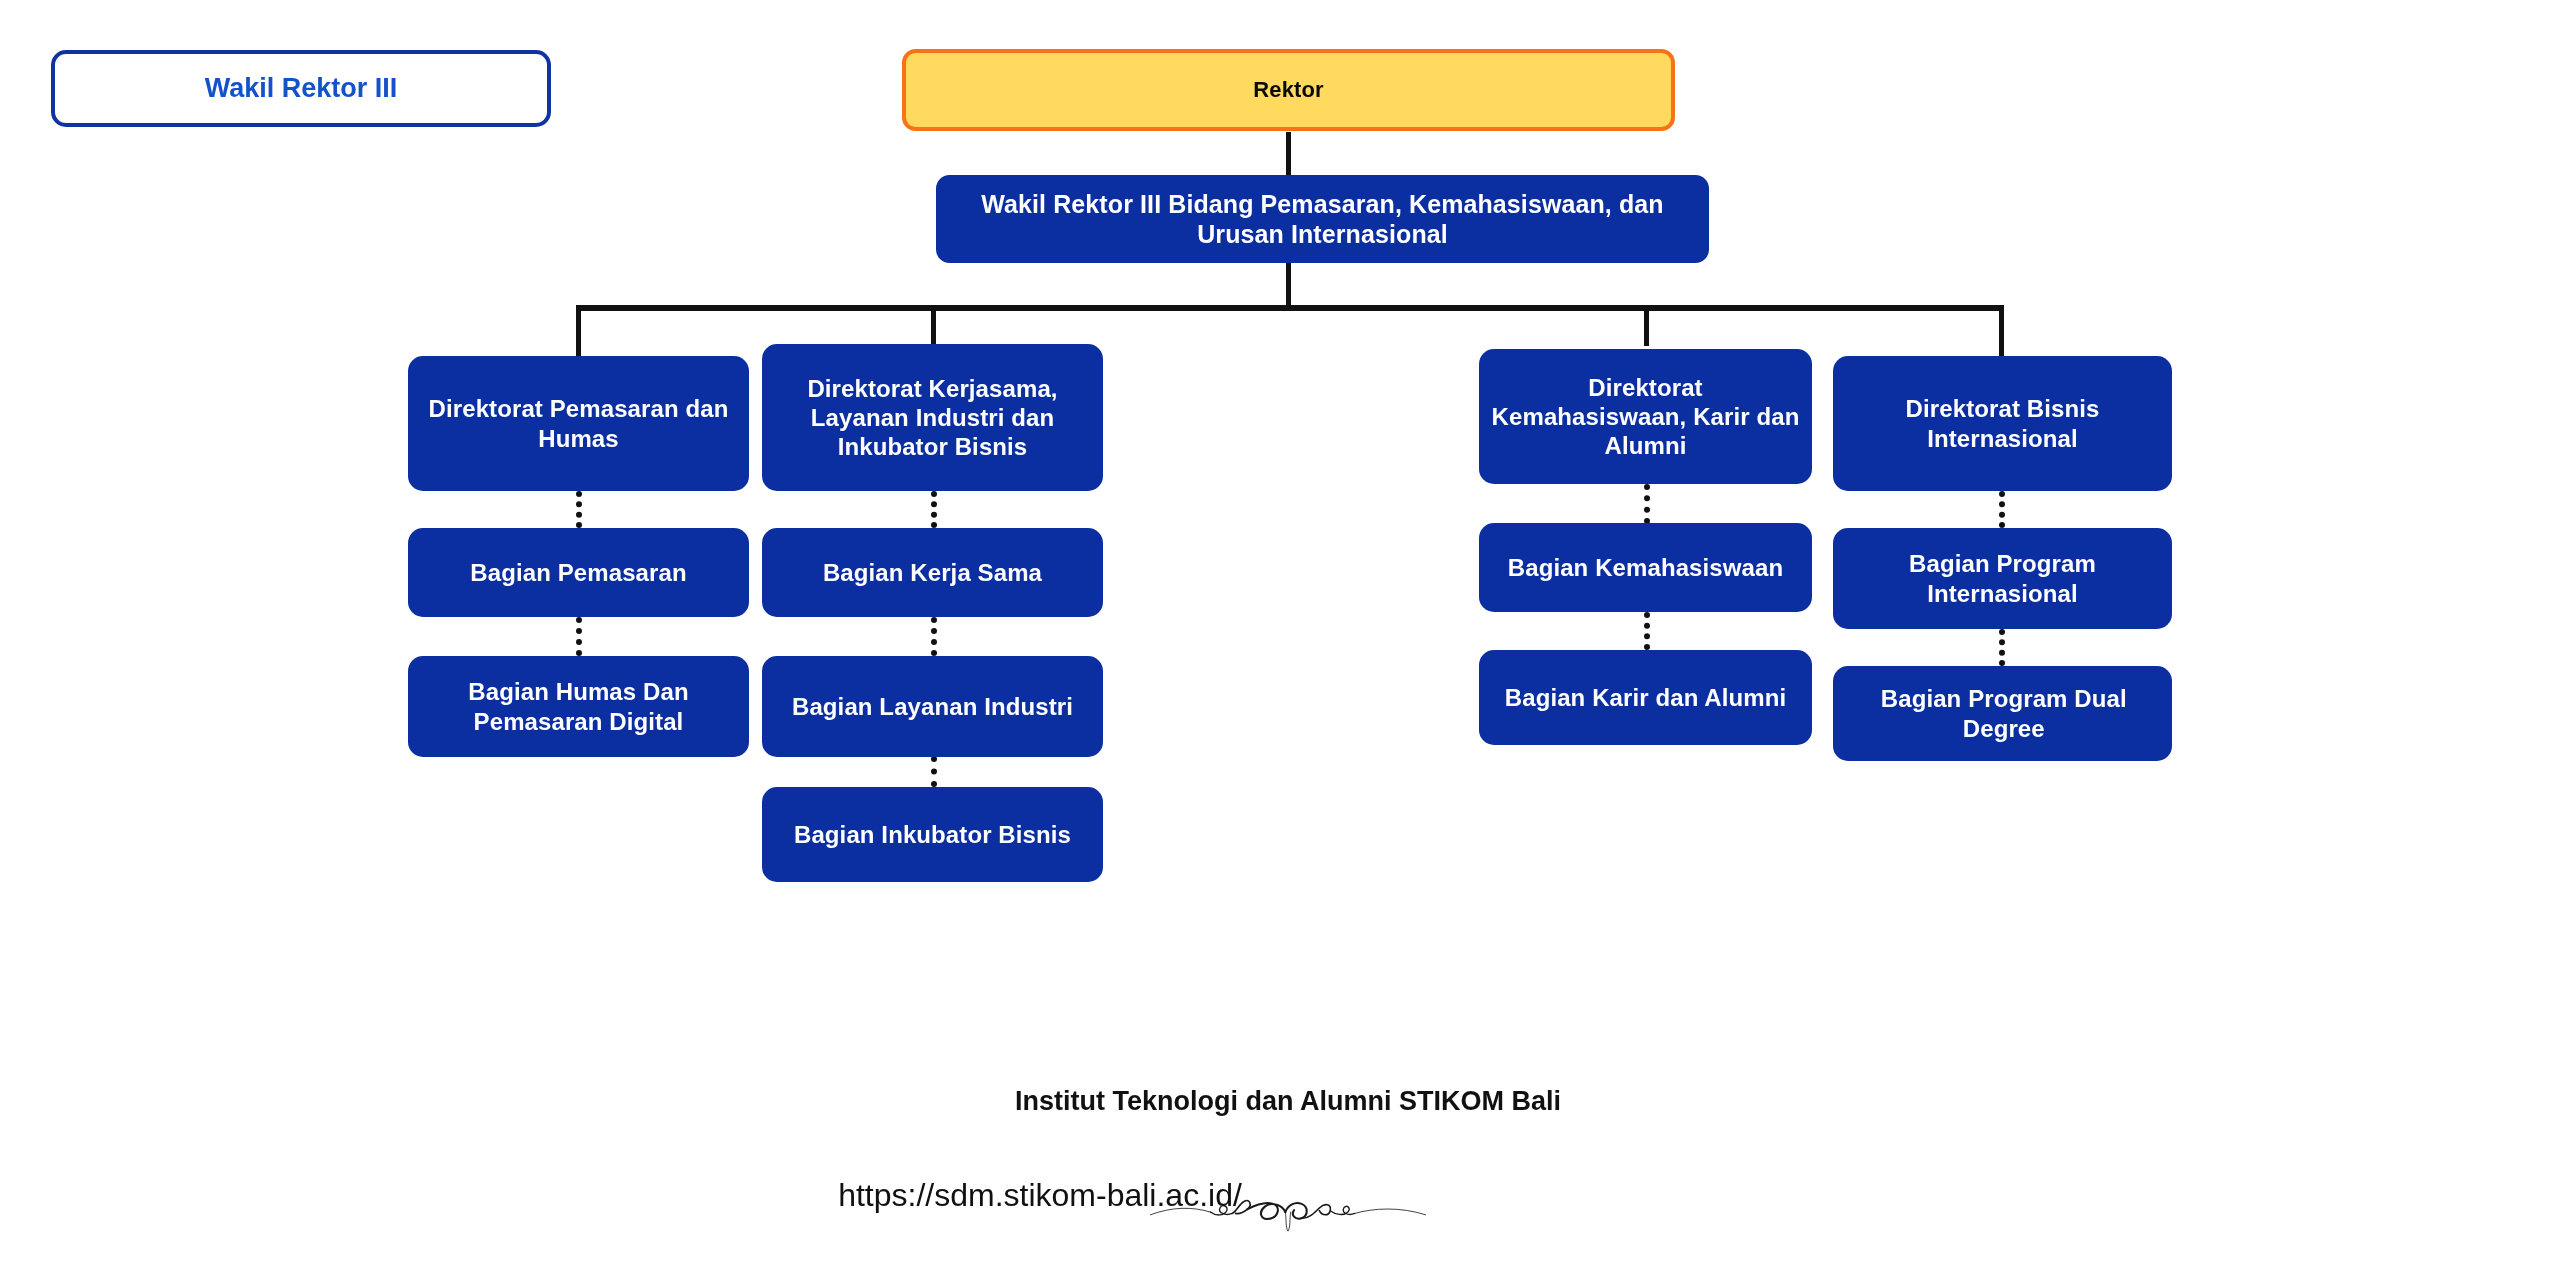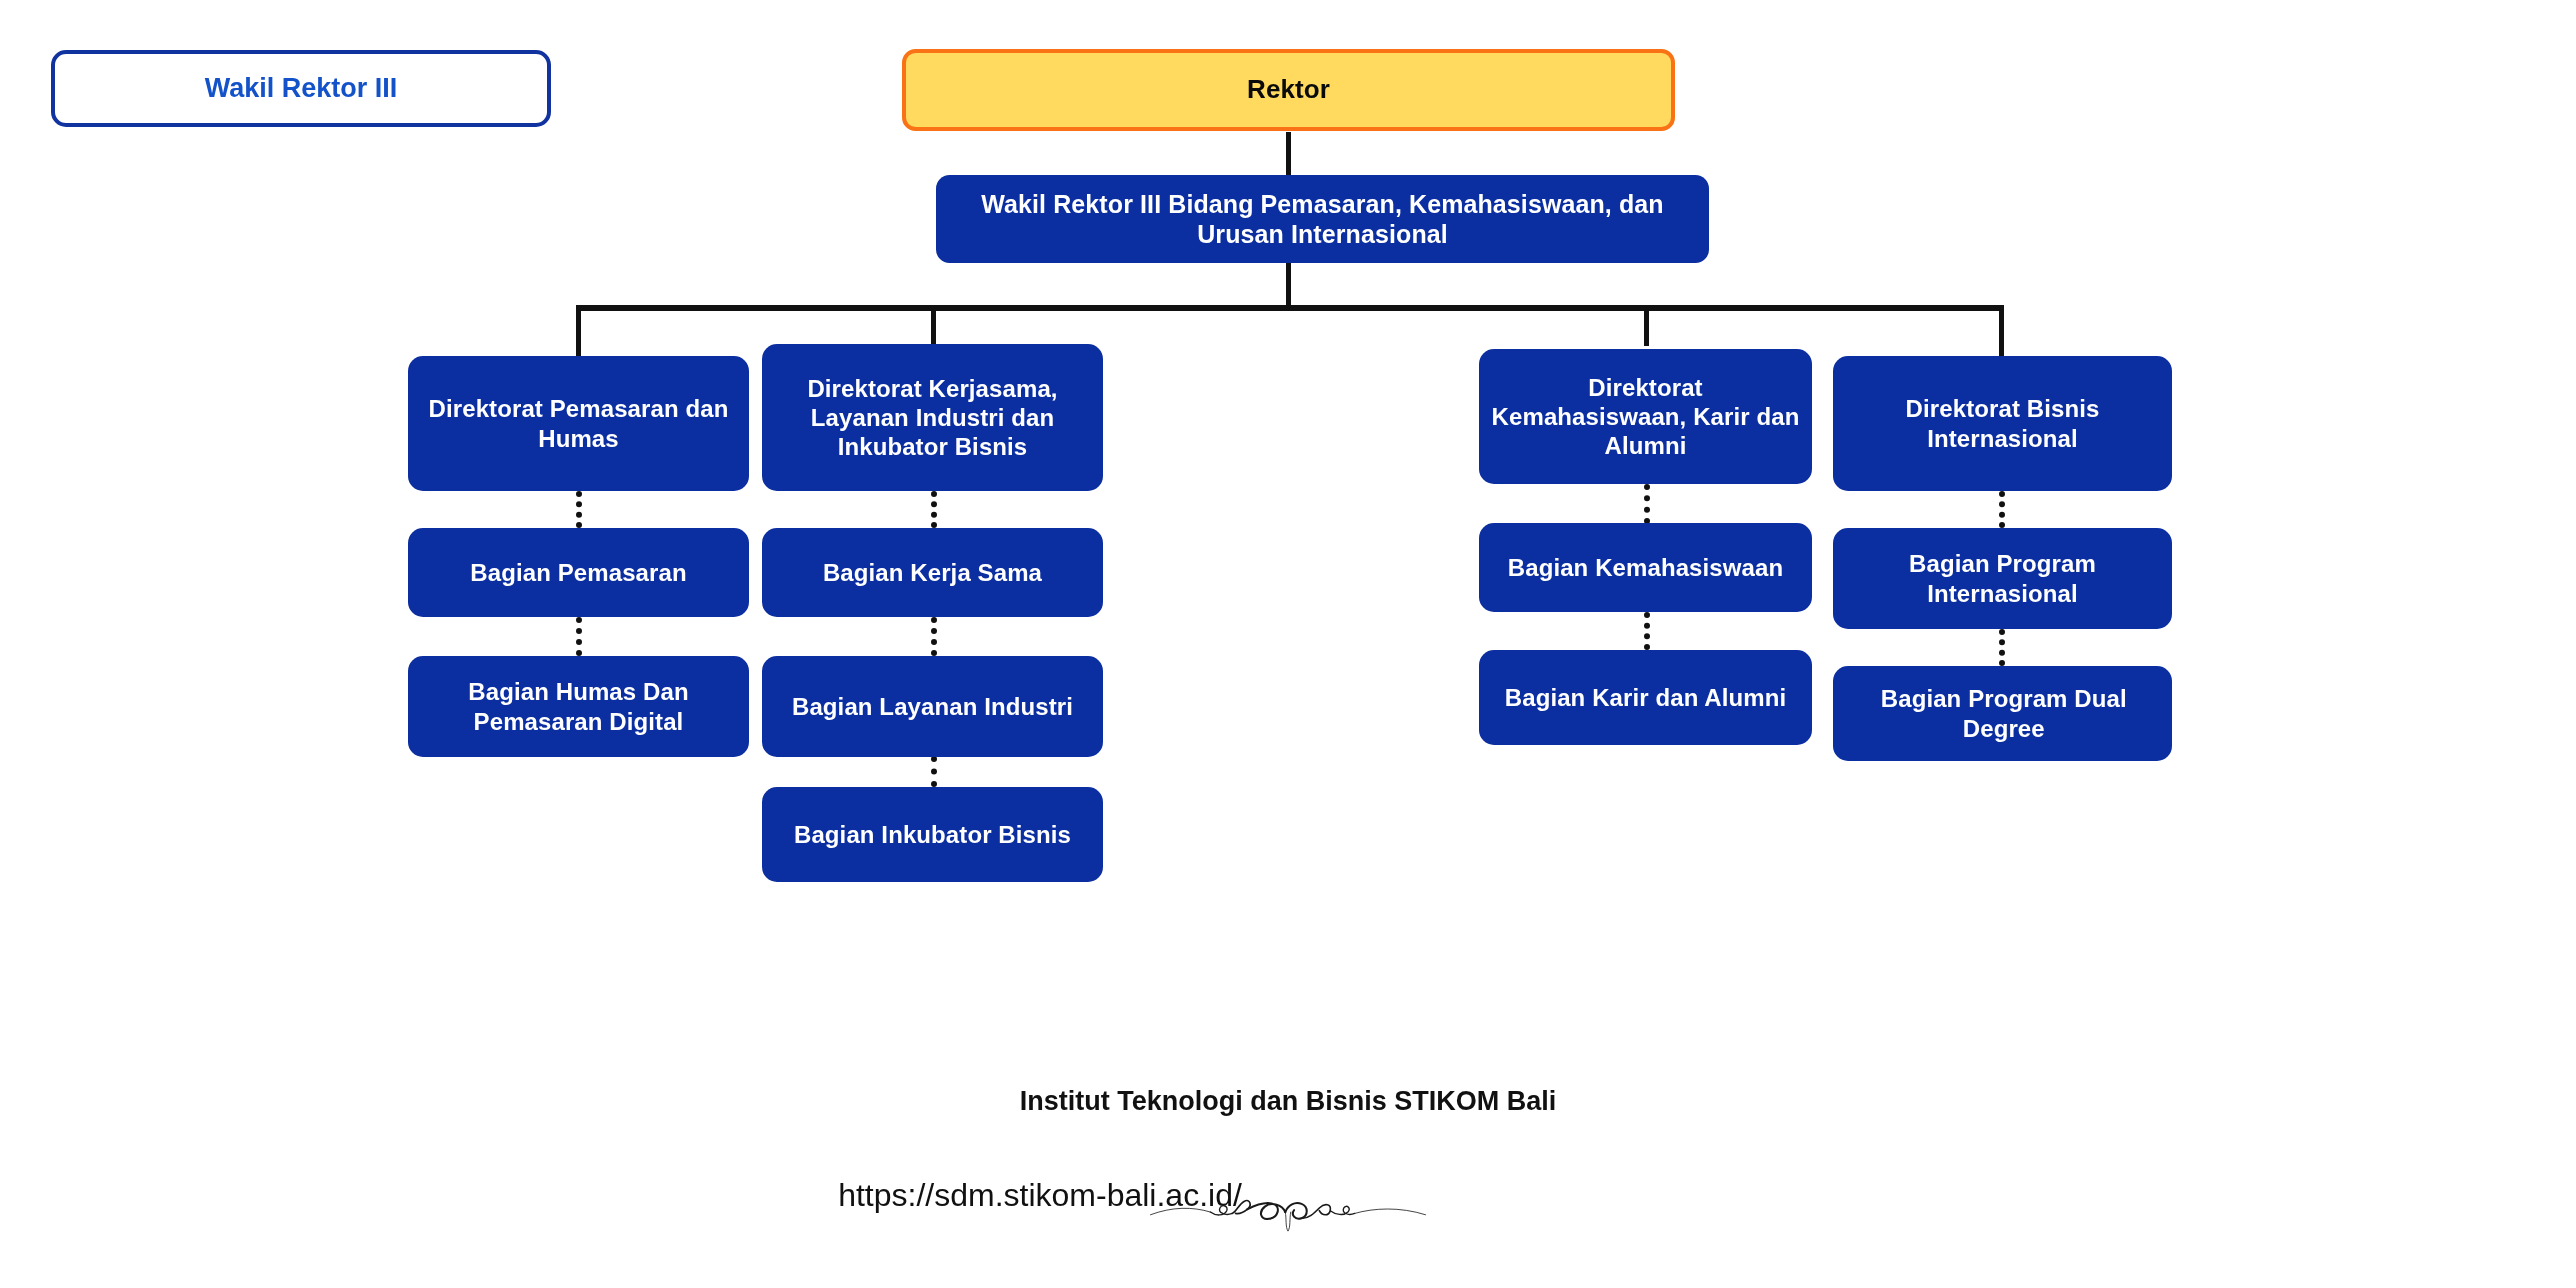--- a/index.html
+++ b/index.html
@@ -7,21 +7,21 @@
        font-family:"Liberation Sans",sans-serif;}
   #stage{position:relative;width:2576px;height:1288px;background:#fff;}
 
   .node{position:absolute;box-sizing:border-box;display:flex;
         align-items:center;justify-content:center;text-align:center;
         border-radius:15px;background:#0B2EA0;color:#ffffff;
         font-weight:700;line-height:1.22;letter-spacing:0.1px;
         padding:4.1px 9.5px;z-index:3;}
 
   .node.root{background:#FFDA5E;color:#0a0a0a;border:4.1px solid #F97316;
-             border-radius:13.6px;font-size:26px;justify-content:center;}
+             border-radius:13.6px;font-size:22px;justify-content:center;}
   .node.banner{font-size:25px;border-radius:13.6px;}
   .node.dir{font-size:24px;}
   .node.unit{font-size:24px;}
 
   .legend{position:absolute;box-sizing:border-box;display:flex;
           align-items:center;justify-content:center;text-align:left;
           background:#ffffff;border:4.1px solid #11339F;border-radius:15px;
           color:#1352C9;font-weight:700;font-size:27px;z-index:3;}
 
   
@@ -109,21 +109,21 @@
   </div>
   <div class="dotted" style="left:1999px;top:491px;height:37px;"></div>
   <div class="node unit" style="left:1833px;top:528px;width:339px;height:101px;">
     <span>Bagian Program Internasional</span>
   </div>
   <div class="dotted" style="left:1999px;top:629px;height:37px;"></div>
   <div class="node unit" style="left:1833px;top:666px;width:339px;height:95px;padding-left:12px;">
     <span>Bagian Program Dual Degree</span>
   </div>
 
-  <div class="footer-name" style="top:1086px;">Institut Teknologi dan Bisnis STIKOM Bali</div>
+  <div class="footer-name" style="top:1086px;">Institut Teknologi dan Alumni STIKOM Bali</div>
   <div class="footer-url" style="top:1137px;">https://sdm.stikom-bali.ac.id/</div>
 
   <div class="flourish" style="top:1186px;">
     <svg width="286" height="48" viewBox="0 0 420 70" fill="none" aria-hidden="true">
       <g stroke="#1a1a1a" fill="none" stroke-linecap="round">
         <path d="M8 42 C40 30, 70 30, 96 38" stroke-width="1.2"></path>
         <path d="M96 38 C104 44, 116 44, 120 36 C123 29, 113 26, 110 32 C107 39, 118 44, 128 40" stroke-width="2"></path>
         <path d="M128 40 C134 38, 138 26, 146 22 C154 18, 158 28, 150 34 C144 39, 138 41, 133 40" stroke-width="2.4"></path>
         <path d="M150 34 C162 28, 176 22, 188 26 C200 30, 196 46, 182 48 C170 50, 166 38, 176 30 C186 22, 202 28, 206 38" stroke-width="3"></path>
         <path d="M206 38 C208 48, 206 60, 210 66 C214 60, 212 48, 214 38" stroke-width="1.2"></path>

